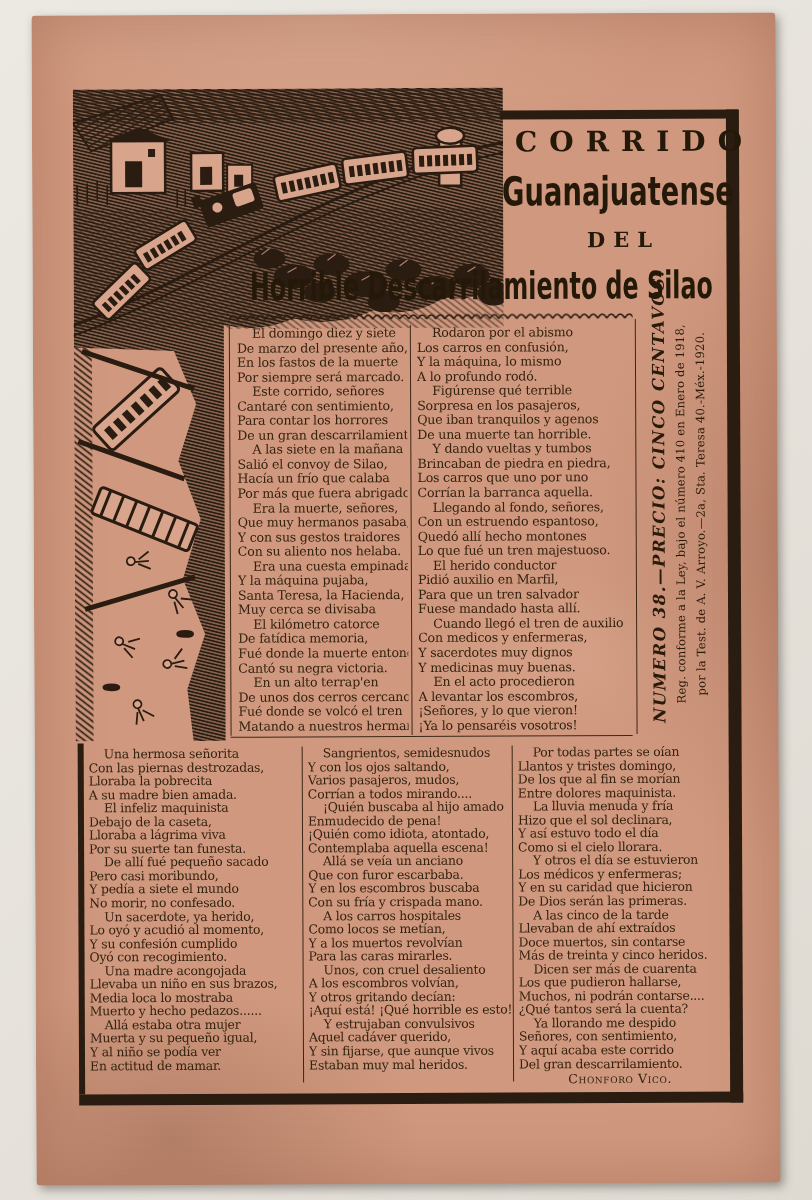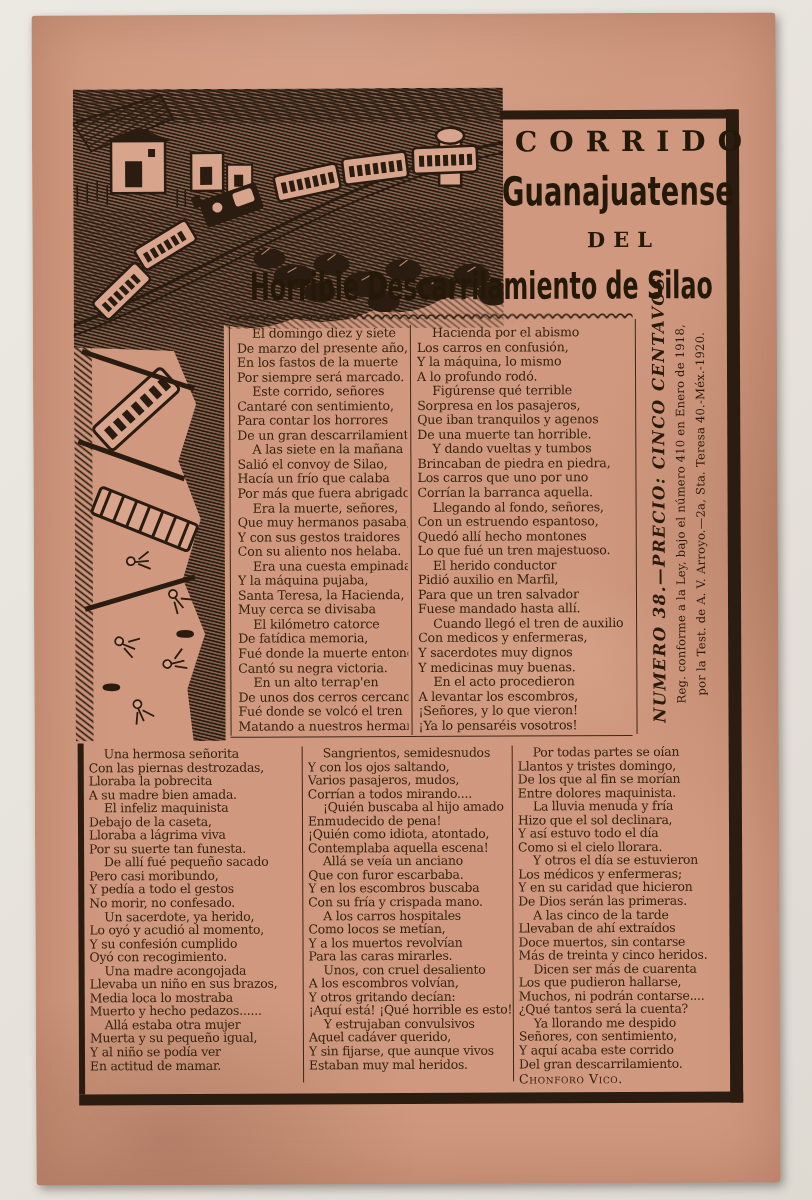--- a/index.html
+++ b/index.html
@@ -48,21 +48,21 @@
   .t-sub span{
     font-family:"DejaVu Sans","Liberation Sans",sans-serif;font-weight:bold;
     font-size:34px;color:#241808;transform:scaleX(.70) scaleY(1.12);white-space:nowrap;
   }
   
   .vcol{position:absolute;overflow:hidden;color:#33220f;}
   .vcol .vl{white-space:pre;}
   .topcol{font-size:12.6px;line-height:14.55px;letter-spacing:-.2px;}
   .botcol{font-size:12.4px;line-height:13.55px;letter-spacing:-.2px;}
   .sig{
-    text-align:left;padding-right:10px;font-variant:small-caps;
+    text-align:center;padding-right:10px;font-variant:small-caps;
     letter-spacing:.6px;font-size:12.6px;margin-top:2px;color:#33220f;
   }
   
   .imprint{
     position:absolute;left:612px;top:710px;width:418px;height:86px;
     transform-origin:0 0;transform:rotate(-90deg);
     text-align:center;color:#2a1a0a;
   }
   .imprint .l1{
     font-family:"DejaVu Serif","Liberation Serif",serif;
@@ -300,21 +300,21 @@
       <div class="vl">De fatídica memoria,</div>
       <div class="vl">Fué donde la muerte entonces</div>
       <div class="vl">Cantó su negra victoria.</div>
       <div class="vl">    En un alto terrap'en</div>
       <div class="vl">De unos dos cerros cercanos,</div>
       <div class="vl">Fué donde se volcó el tren</div>
       <div class="vl">Matando a nuestros hermanos.</div>
     </div>
   <div class="rule" style="left:377px;top:311px;width:1px;height:410px;"></div>
   <div class="vcol topcol" style="left:384px;top:312px;width:214px;height:409px;">
-      <div class="vl">    Hacienda por el abismo</div>
+      <div class="vl">    Rodaron por el abismo</div>
       <div class="vl">Los carros en confusión,</div>
       <div class="vl">Y la máquina, lo mismo</div>
       <div class="vl">A lo profundo rodó.</div>
       <div class="vl">    Figúrense qué terrible</div>
       <div class="vl">Sorpresa en los pasajeros,</div>
       <div class="vl">Que iban tranquilos y agenos</div>
       <div class="vl">De una muerte tan horrible.</div>
       <div class="vl">    Y dando vueltas y tumbos</div>
       <div class="vl">Brincaban de piedra en piedra,</div>
       <div class="vl">Los carros que uno por uno</div>
@@ -349,21 +349,21 @@
       <div class="vl">    Una hermosa señorita</div>
       <div class="vl">Con las piernas destrozadas,</div>
       <div class="vl">Lloraba la pobrecita</div>
       <div class="vl">A su madre bien amada.</div>
       <div class="vl">    El infeliz maquinista</div>
       <div class="vl">Debajo de la caseta,</div>
       <div class="vl">Lloraba a lágrima viva</div>
       <div class="vl">Por su suerte tan funesta.</div>
       <div class="vl">    De allí fué pequeño sacado</div>
       <div class="vl">Pero casi moribundo,</div>
-      <div class="vl">Y pedía a todo el gestos</div>
+      <div class="vl">Y pedía a siete el mundo</div>
       <div class="vl">No morir, no confesado.</div>
       <div class="vl">    Un sacerdote, ya herido,</div>
       <div class="vl">Lo oyó y acudió al momento,</div>
       <div class="vl">Y su confesión cumplido</div>
       <div class="vl">Oyó con recogimiento.</div>
       <div class="vl">    Una madre acongojada</div>
       <div class="vl">Llevaba un niño en sus brazos,</div>
       <div class="vl">Media loca lo mostraba</div>
       <div class="vl">Muerto y hecho pedazos......</div>
       <div class="vl">    Allá estaba otra mujer</div>

